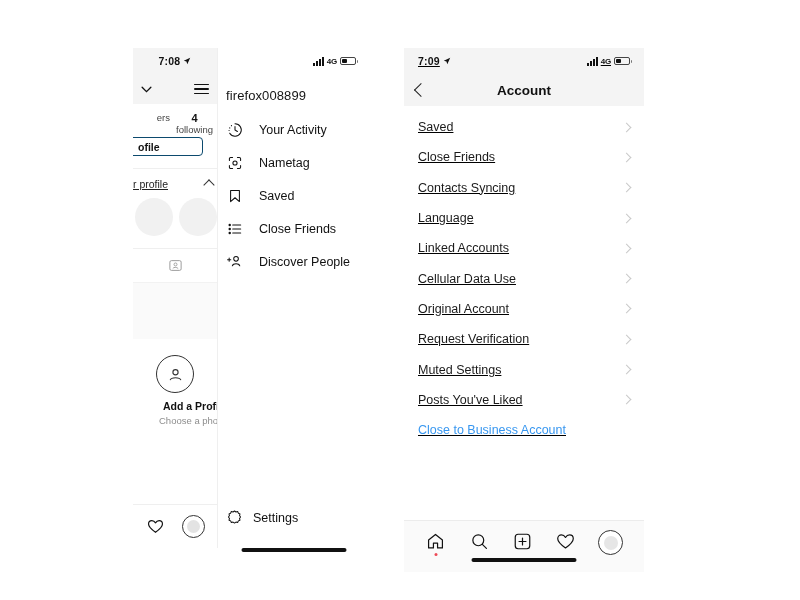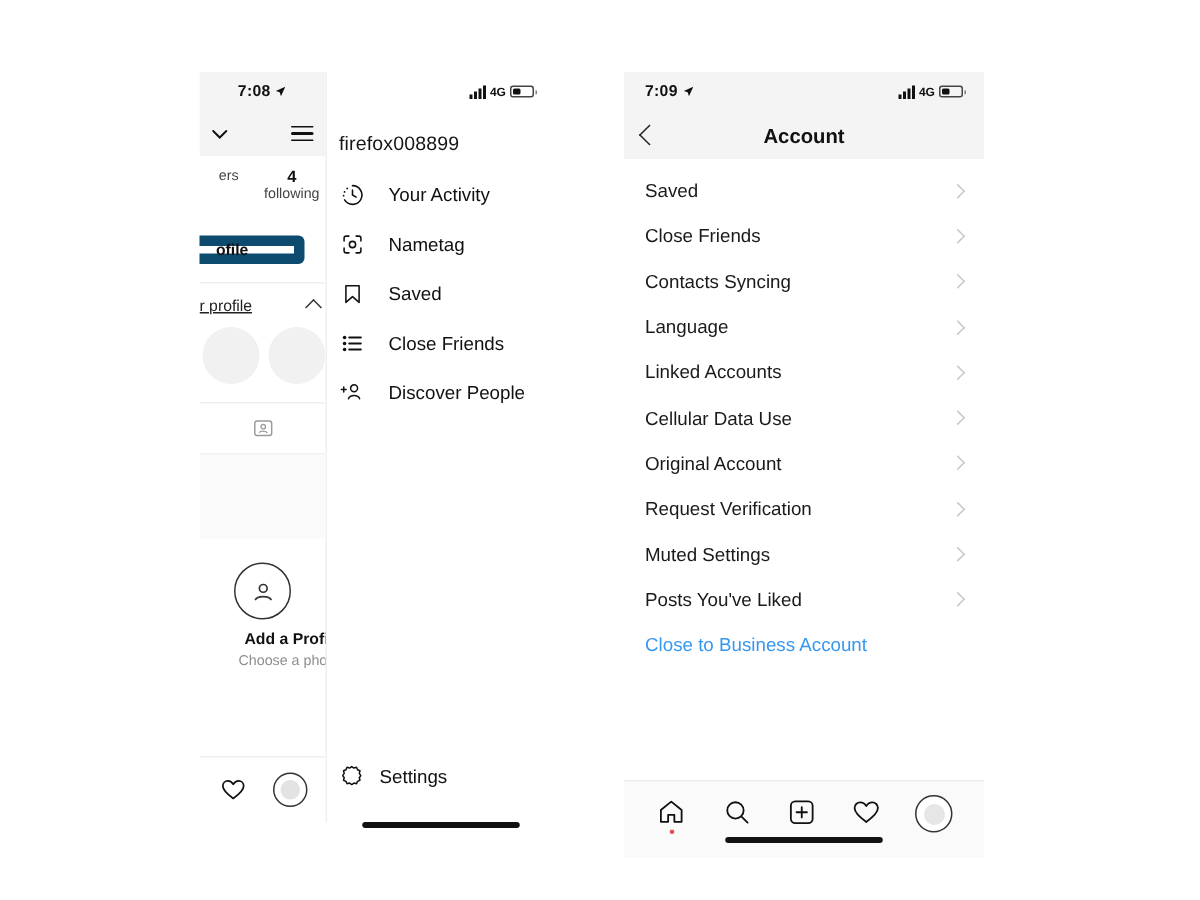--- a/index.html
+++ b/index.html
@@ -126,33 +126,33 @@
     justify-content: space-between;
     padding: 0 8px;
     box-sizing: border-box;
     font-size: 12px;
   }
   .hamburger { display: flex; flex-direction: column; gap: 3px; }
   .hamburger span { display: block; width: 15px; height: 1.6px; background: #111; border-radius: 1px;}
   .lp-stats {
     display: flex;
     justify-content: flex-end;
-    gap: 17px;
+    gap: 6px;
     padding: 8px 4px 2px 0;
     font-size: 9.5px;
     color: #262626;
     text-align: center;
   }
   .lp-stats .num { font-weight: bold; font-size: 11px; color: #111; display:block; }
   .lp-stats .lbl { color: #444; font-size: 9.5px; }
   .lp-editbtn {
-    margin: 20px 0 0 -40px;
+    margin: 0 0 0 -40px;
     width: 110px;
     height: 19px;
-    border: 7px solid #0c4a6e;
+    border: 1px solid #0c4a6e;
     border-radius: 4px;
     font-size: 10.5px;
     font-weight: bold;
     color: #111;
     display: flex;
     align-items: center;
     padding-left: 44px;
     box-sizing: border-box;
     background: #fff;
   }
@@ -292,24 +292,25 @@
     display: flex;
     align-items: center;
     gap: 10px;
     padding-left: 8px;
     font-size: 12.5px;
     color: #111;
   }
 
   
   #panel-right {
-    left: 416px;
+    left: 404px;
     top: 48px;
     width: 240px;
     height: 524px;
+    text-decoration: underline;
   }
   #panel-right .statusbar { background: #f4f4f4; }
   .rp-header {
     height: 32px;
     background: #f4f4f4;
     display: flex;
     align-items: center;
     position: relative;
     padding: 0 12px;
     box-sizing: border-box;

